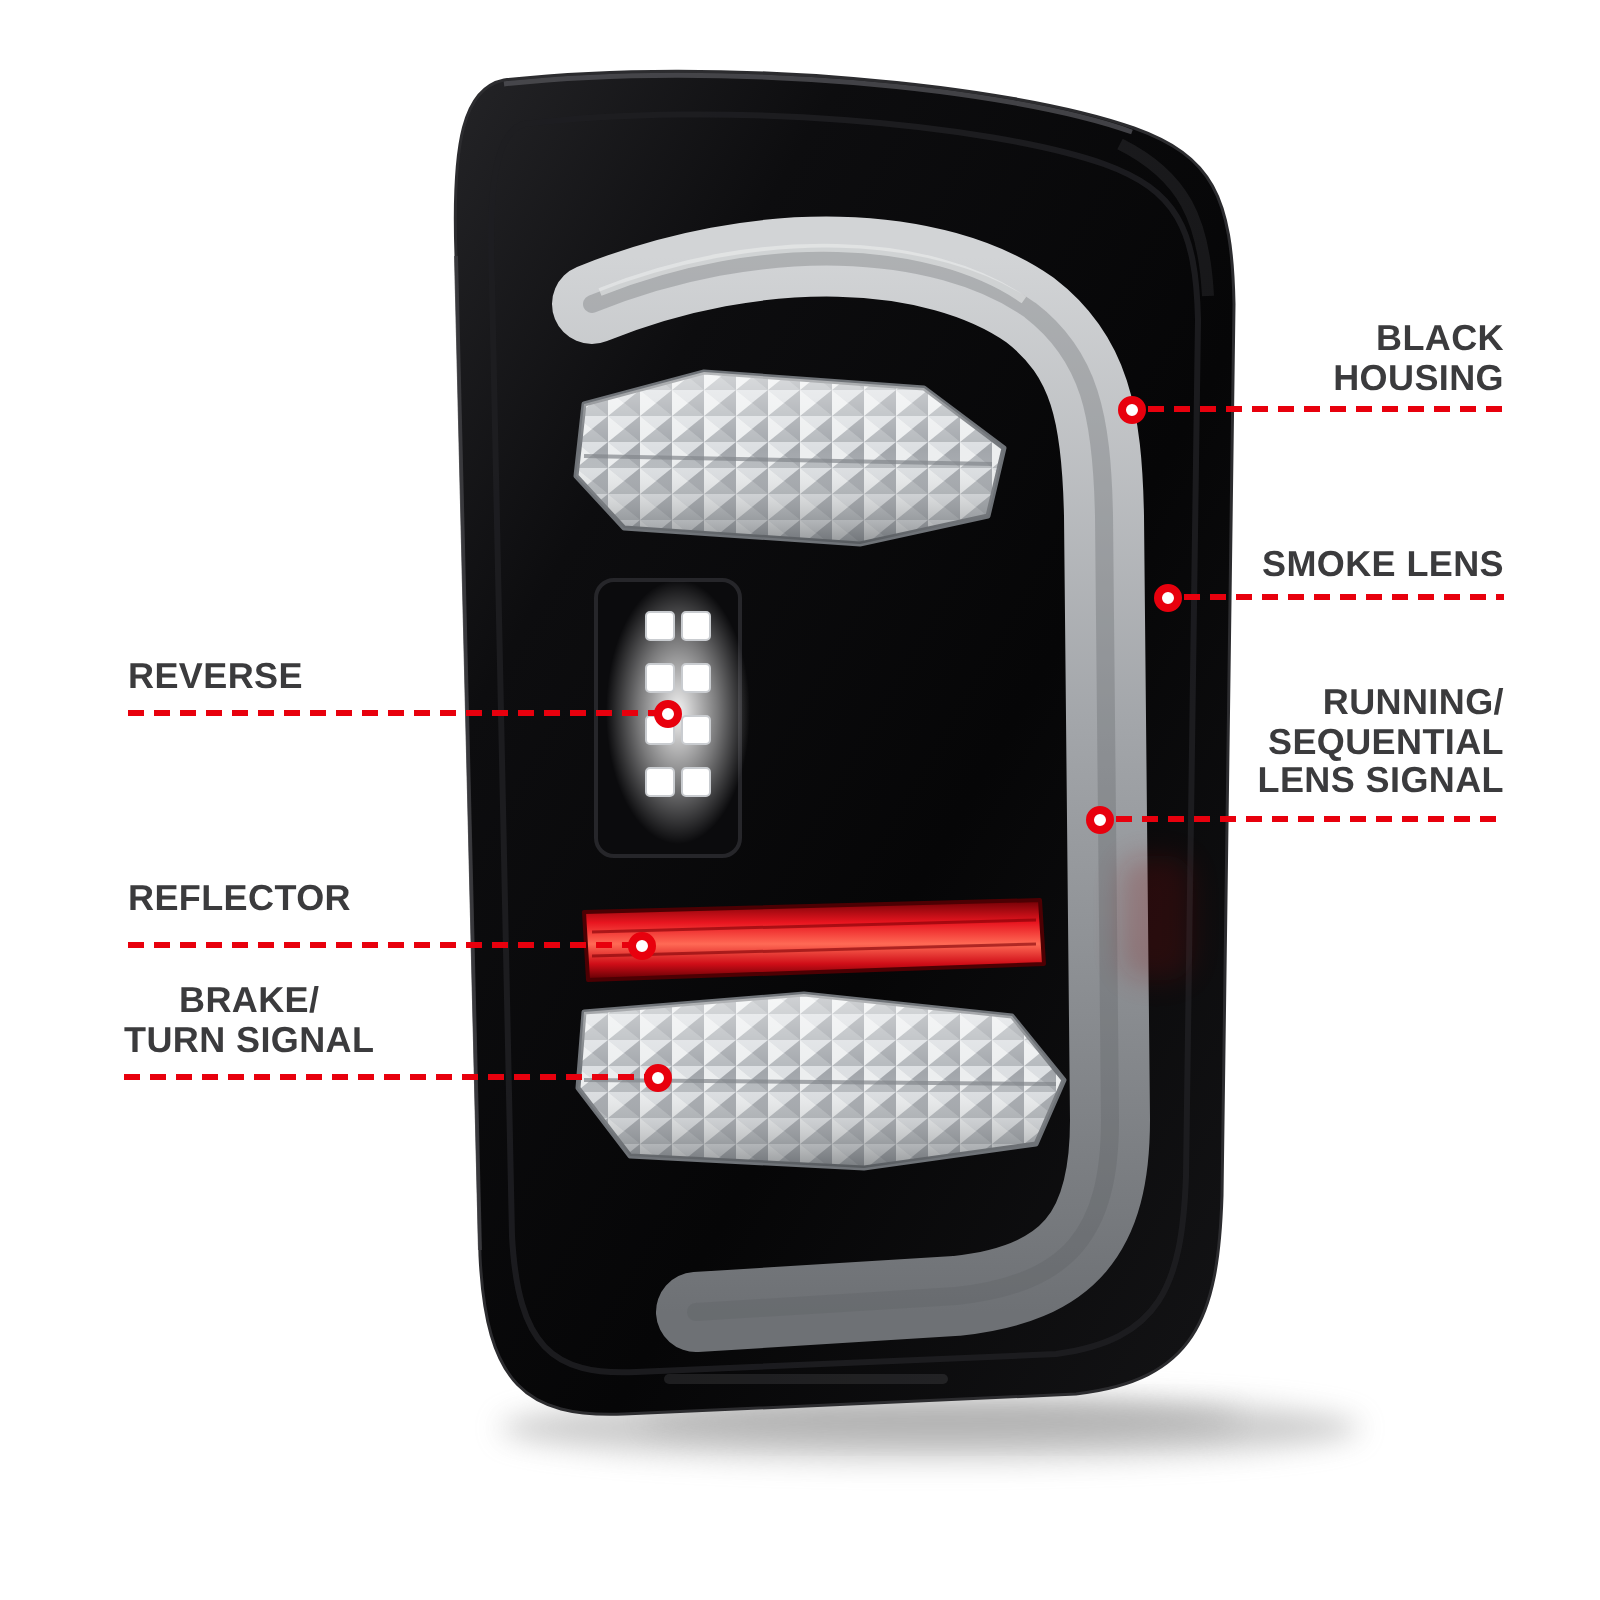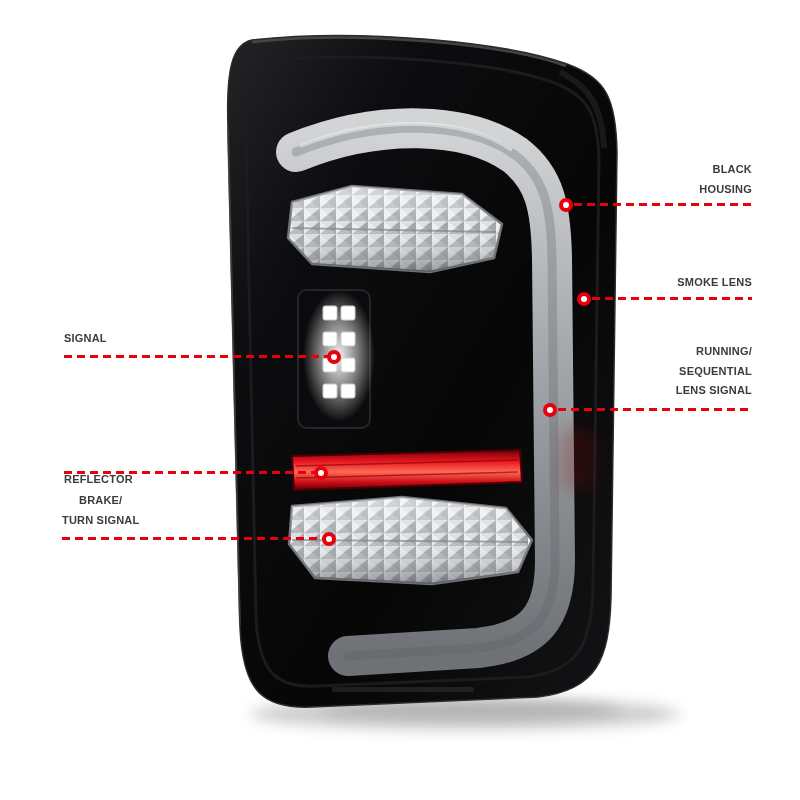--- a/index.html
+++ b/index.html
@@ -3,21 +3,21 @@
 <meta charset="utf-8">
 <style>
   html,body{margin:0;padding:0;background:#ffffff;}
   #stage{
     position:relative;width:800px;height:800px;background:#ffffff;overflow:hidden;
     font-family:"Liberation Sans", sans-serif;
   }
   #taillight-svg{position:absolute;left:0;top:0;}
   .callout-label{
     position:absolute;
-    font-weight:700;font-size:11px;line-height:19.5px;
+    font-weight:700;font-size:18px;line-height:19.5px;
     color:#3b3b3d;letter-spacing:.2px;white-space:pre-line;
   }
   .callout-label.right{text-align:right;}
   .callout-line{
     position:absolute;height:3px;
     background:repeating-linear-gradient(90deg,#e8000d 0 8px,transparent 8px 13px);
   }
   .callout-dot{
     position:absolute;width:6px;height:6px;border-radius:50%;
     background:#ffffff;border:4px solid #e8000d;
@@ -125,25 +125,25 @@
 
     <g>
       <path d="M292,506 L402,497 L506,508 L532,540 L518,572 L432,584 L315,578 L289,544 Z" fill="url(#facet)" stroke="#6f7378" stroke-width="2.5" stroke-linejoin="round"></path>
       <path d="M292,506 L402,497 L506,508 L532,540 L518,572 L432,584 L315,578 L289,544 Z" fill="url(#lensShade)"></path>
       <line x1="292" y1="540" x2="528" y2="542" stroke="#83878c" stroke-width="2" opacity="0.7"></line>
     </g>
 
     <rect x="332" y="687" width="142" height="5" rx="2.5" fill="#4a4a4e" opacity="0.35"></rect>
   </svg>
 
-  <div class="callout-label" style="left:64px;top:329px;">SIGNAL</div>
+  <div class="callout-label" style="left:64px;top:329px;">REVERSE</div>
   <div class="callout-line" style="left:64px;top:355px;width:264px;"></div>
   <div class="callout-dot" style="left:327px;top:350px;"></div>
 
-  <div class="callout-label" style="left:64px;top:470px;">REFLECTOR</div>
+  <div class="callout-label" style="left:64px;top:440px;">REFLECTOR</div>
   <div class="callout-line" style="left:64px;top:471px;width:251px;"></div>
   <div class="callout-dot" style="left:314px;top:466px;"></div>
 
   <div class="callout-label" style="left:62px;top:491px;text-align:center;">BRAKE/
 TURN SIGNAL</div>
   <div class="callout-line" style="left:62px;top:537px;width:261px;"></div>
   <div class="callout-dot" style="left:322px;top:532px;"></div>
 
   <div class="callout-label right" style="right:48px;top:160px;">BLACK
 HOUSING</div>

